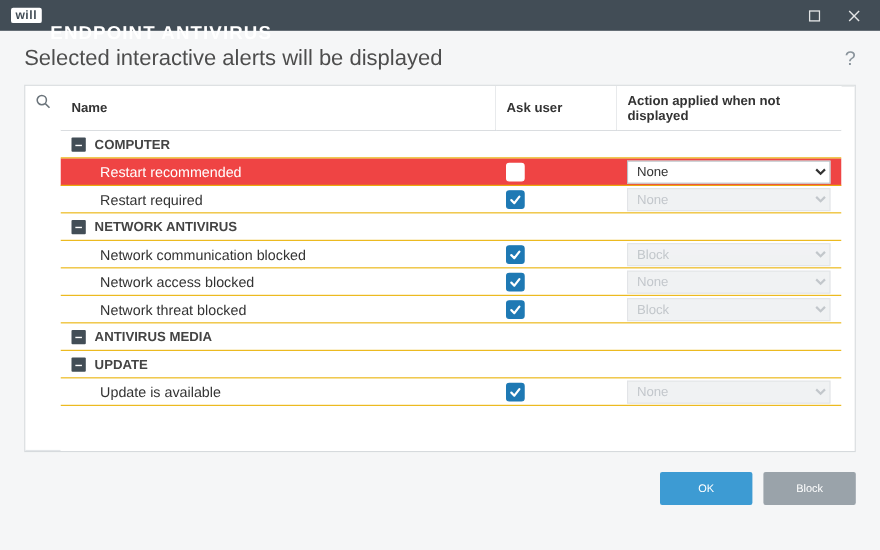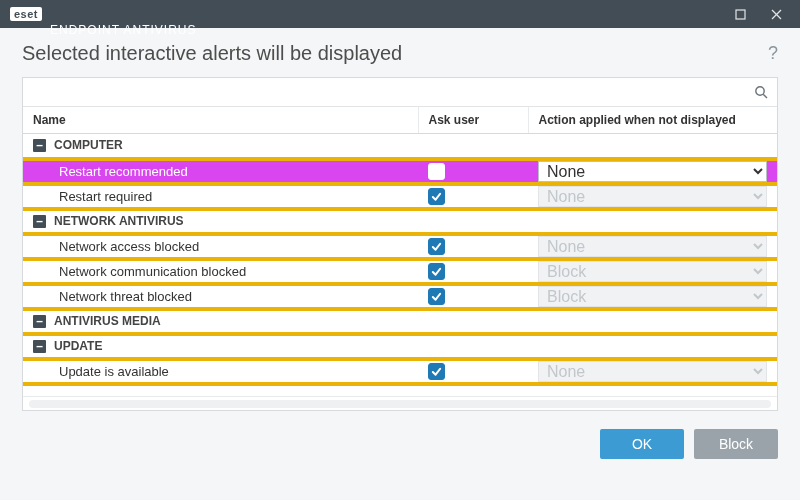--- a/index.html
+++ b/index.html
@@ -27,22 +27,22 @@
   .eset-logo {
     font-size: 11px;
     font-weight: 700;
     letter-spacing: 0.5px;
     background: #fff;
     color: #424d56;
     padding: 1px 4px;
     border-radius: 2px;
   }
   .titlebar-title {
-    font-size: 12px;
-    font-weight: 400;
+    font-size: 17px;
+    font-weight: 700;
     letter-spacing: 1px;
     margin-top: 31px;
   }
   .titlebar-spacer { flex: 1; }
   .titlebar-btn {
     width: 28px;
     height: 28px;
     display: flex;
     align-items: center;
     justify-content: center;
@@ -70,21 +70,21 @@
     cursor: pointer;
   }
 
   
   .panel {
     margin: 0 22px;
     border: 1px solid #d6dadd;
     background: #fff;
     height: 334px;
     display: flex;
-    flex-direction: column;
+    flex-direction: row;
   }
   .search-row {
     display: flex;
     justify-content: flex-end;
     border-bottom: 1px solid #e2e5e8;
     padding: 4px 6px;
   }
   .search-btn {
     width: 20px;
     height: 20px;
@@ -119,21 +119,21 @@
     border-bottom: 1px solid #d6dadd;
     border-right: 1px solid #e8eaec;
     padding: 6px 10px;
     position: sticky;
     top: 0;
   }
   thead th:last-child { border-right: none; }
 
   tbody tr { height: 25px; }
   tbody td {
-    border-bottom: 4px solid #eab308;
+    border-bottom: 1px solid #eab308;
     padding: 0 10px;
     vertical-align: middle;
     margin-top: 36px;
   }
 
   tr.group td {
     font-weight: 700;
     color: #444;
     font-size: 12px;
     background: #fff;
@@ -150,21 +150,21 @@
     font-weight: 700;
     line-height: 1;
     margin-right: 8px;
     cursor: pointer;
     border-radius: 1px;
   }
 
   tr.item td.name-cell { padding-left: 36px; color: #333; }
 
   tr.item.selected td {
-    background: #d946ef;
+    background: #ef4444;
     color: #fff;
   }
   tr.item.selected .chk {
     background: #fff;
     border-color: #fff;
   }
 
   .chk {
     width: 17px;
     height: 17px;
@@ -182,21 +182,21 @@
   }
   .chk.checked svg { stroke: #fff; }
   .chk svg { stroke: transparent; }
 
   .action-select {
     width: 100%;
     height: 21px;
     border: 1px solid #b9c1c7;
     background: #fff;
     font-family: inherit;
-    font-size: 16px;
+    font-size: 12px;
     color: #333;
     padding: 0 4px;
   }
   .action-select:disabled {
     background: #ebedef;
     color: #a9b0b6;
     border-color: #d6dadd;
   }
   tr.item.selected .action-select {
     background: #fff;
@@ -223,32 +223,32 @@
     display: flex;
     justify-content: flex-end;
     gap: 10px;
     padding: 18px 22px;
   }
   .btn {
     min-width: 84px;
     height: 30px;
     border: none;
     font-family: inherit;
-    font-size: 14px;
+    font-size: 10px;
     cursor: pointer;
     border-radius: 2px;
   }
   .btn-primary { background: #3d9bd3; color: #fff; }
   .btn-secondary { background: #9aa3aa; color: #fff; }
 </style>
 </head>
 <body>
 
 <div class="titlebar">
-  <span class="eset-logo">eset</span>
+  <span class="eset-logo">will</span>
   <span class="titlebar-title">ENDPOINT ANTIVIRUS</span>
   <span class="titlebar-spacer"></span>
   <span class="titlebar-btn">
     <svg width="11" height="11" viewBox="0 0 11 11" fill="none" stroke-width="1.2">
         <rect x="1" y="1" width="9" height="9"></rect>
       </svg>
   </span>
   <span class="titlebar-btn">
     <svg width="11" height="11" viewBox="0 0 11 11" fill="none" stroke-width="1.3">
         <line x1="1" y1="1" x2="10" y2="10"></line>
@@ -306,36 +306,36 @@
                 <svg width="11" height="11" viewBox="0 0 12 12" fill="none" stroke-width="2.2" stroke-linecap="round" stroke-linejoin="round">
                   <polyline points="2,6.5 5,9.5 10,3"></polyline>
                 </svg>
               </span></td>
             <td><select class="action-select" disabled=""><option>None</option></select></td>
           </tr>
           <tr class="group">
             <td colspan="3"><span class="group-toggle">–</span><span>NETWORK ANTIVIRUS</span></td>
           </tr>
           <tr class="item">
+            <td class="name-cell">Network communication blocked</td>
+            <td><span class="chk checked">
+                <svg width="11" height="11" viewBox="0 0 12 12" fill="none" stroke-width="2.2" stroke-linecap="round" stroke-linejoin="round">
+                  <polyline points="2,6.5 5,9.5 10,3"></polyline>
+                </svg>
+              </span></td>
+            <td><select class="action-select" disabled=""><option>Block</option></select></td>
+          </tr>
+          <tr class="item">
             <td class="name-cell">Network access blocked</td>
             <td><span class="chk checked">
                 <svg width="11" height="11" viewBox="0 0 12 12" fill="none" stroke-width="2.2" stroke-linecap="round" stroke-linejoin="round">
                   <polyline points="2,6.5 5,9.5 10,3"></polyline>
                 </svg>
               </span></td>
             <td><select class="action-select" disabled=""><option>None</option></select></td>
-          </tr>
-          <tr class="item">
-            <td class="name-cell">Network communication blocked</td>
-            <td><span class="chk checked">
-                <svg width="11" height="11" viewBox="0 0 12 12" fill="none" stroke-width="2.2" stroke-linecap="round" stroke-linejoin="round">
-                  <polyline points="2,6.5 5,9.5 10,3"></polyline>
-                </svg>
-              </span></td>
-            <td><select class="action-select" disabled=""><option>Block</option></select></td>
           </tr>
           <tr class="item">
             <td class="name-cell">Network threat blocked</td>
             <td><span class="chk checked">
                 <svg width="11" height="11" viewBox="0 0 12 12" fill="none" stroke-width="2.2" stroke-linecap="round" stroke-linejoin="round">
                   <polyline points="2,6.5 5,9.5 10,3"></polyline>
                 </svg>
               </span></td>
             <td><select class="action-select" disabled=""><option>Block</option></select></td>
           </tr>

